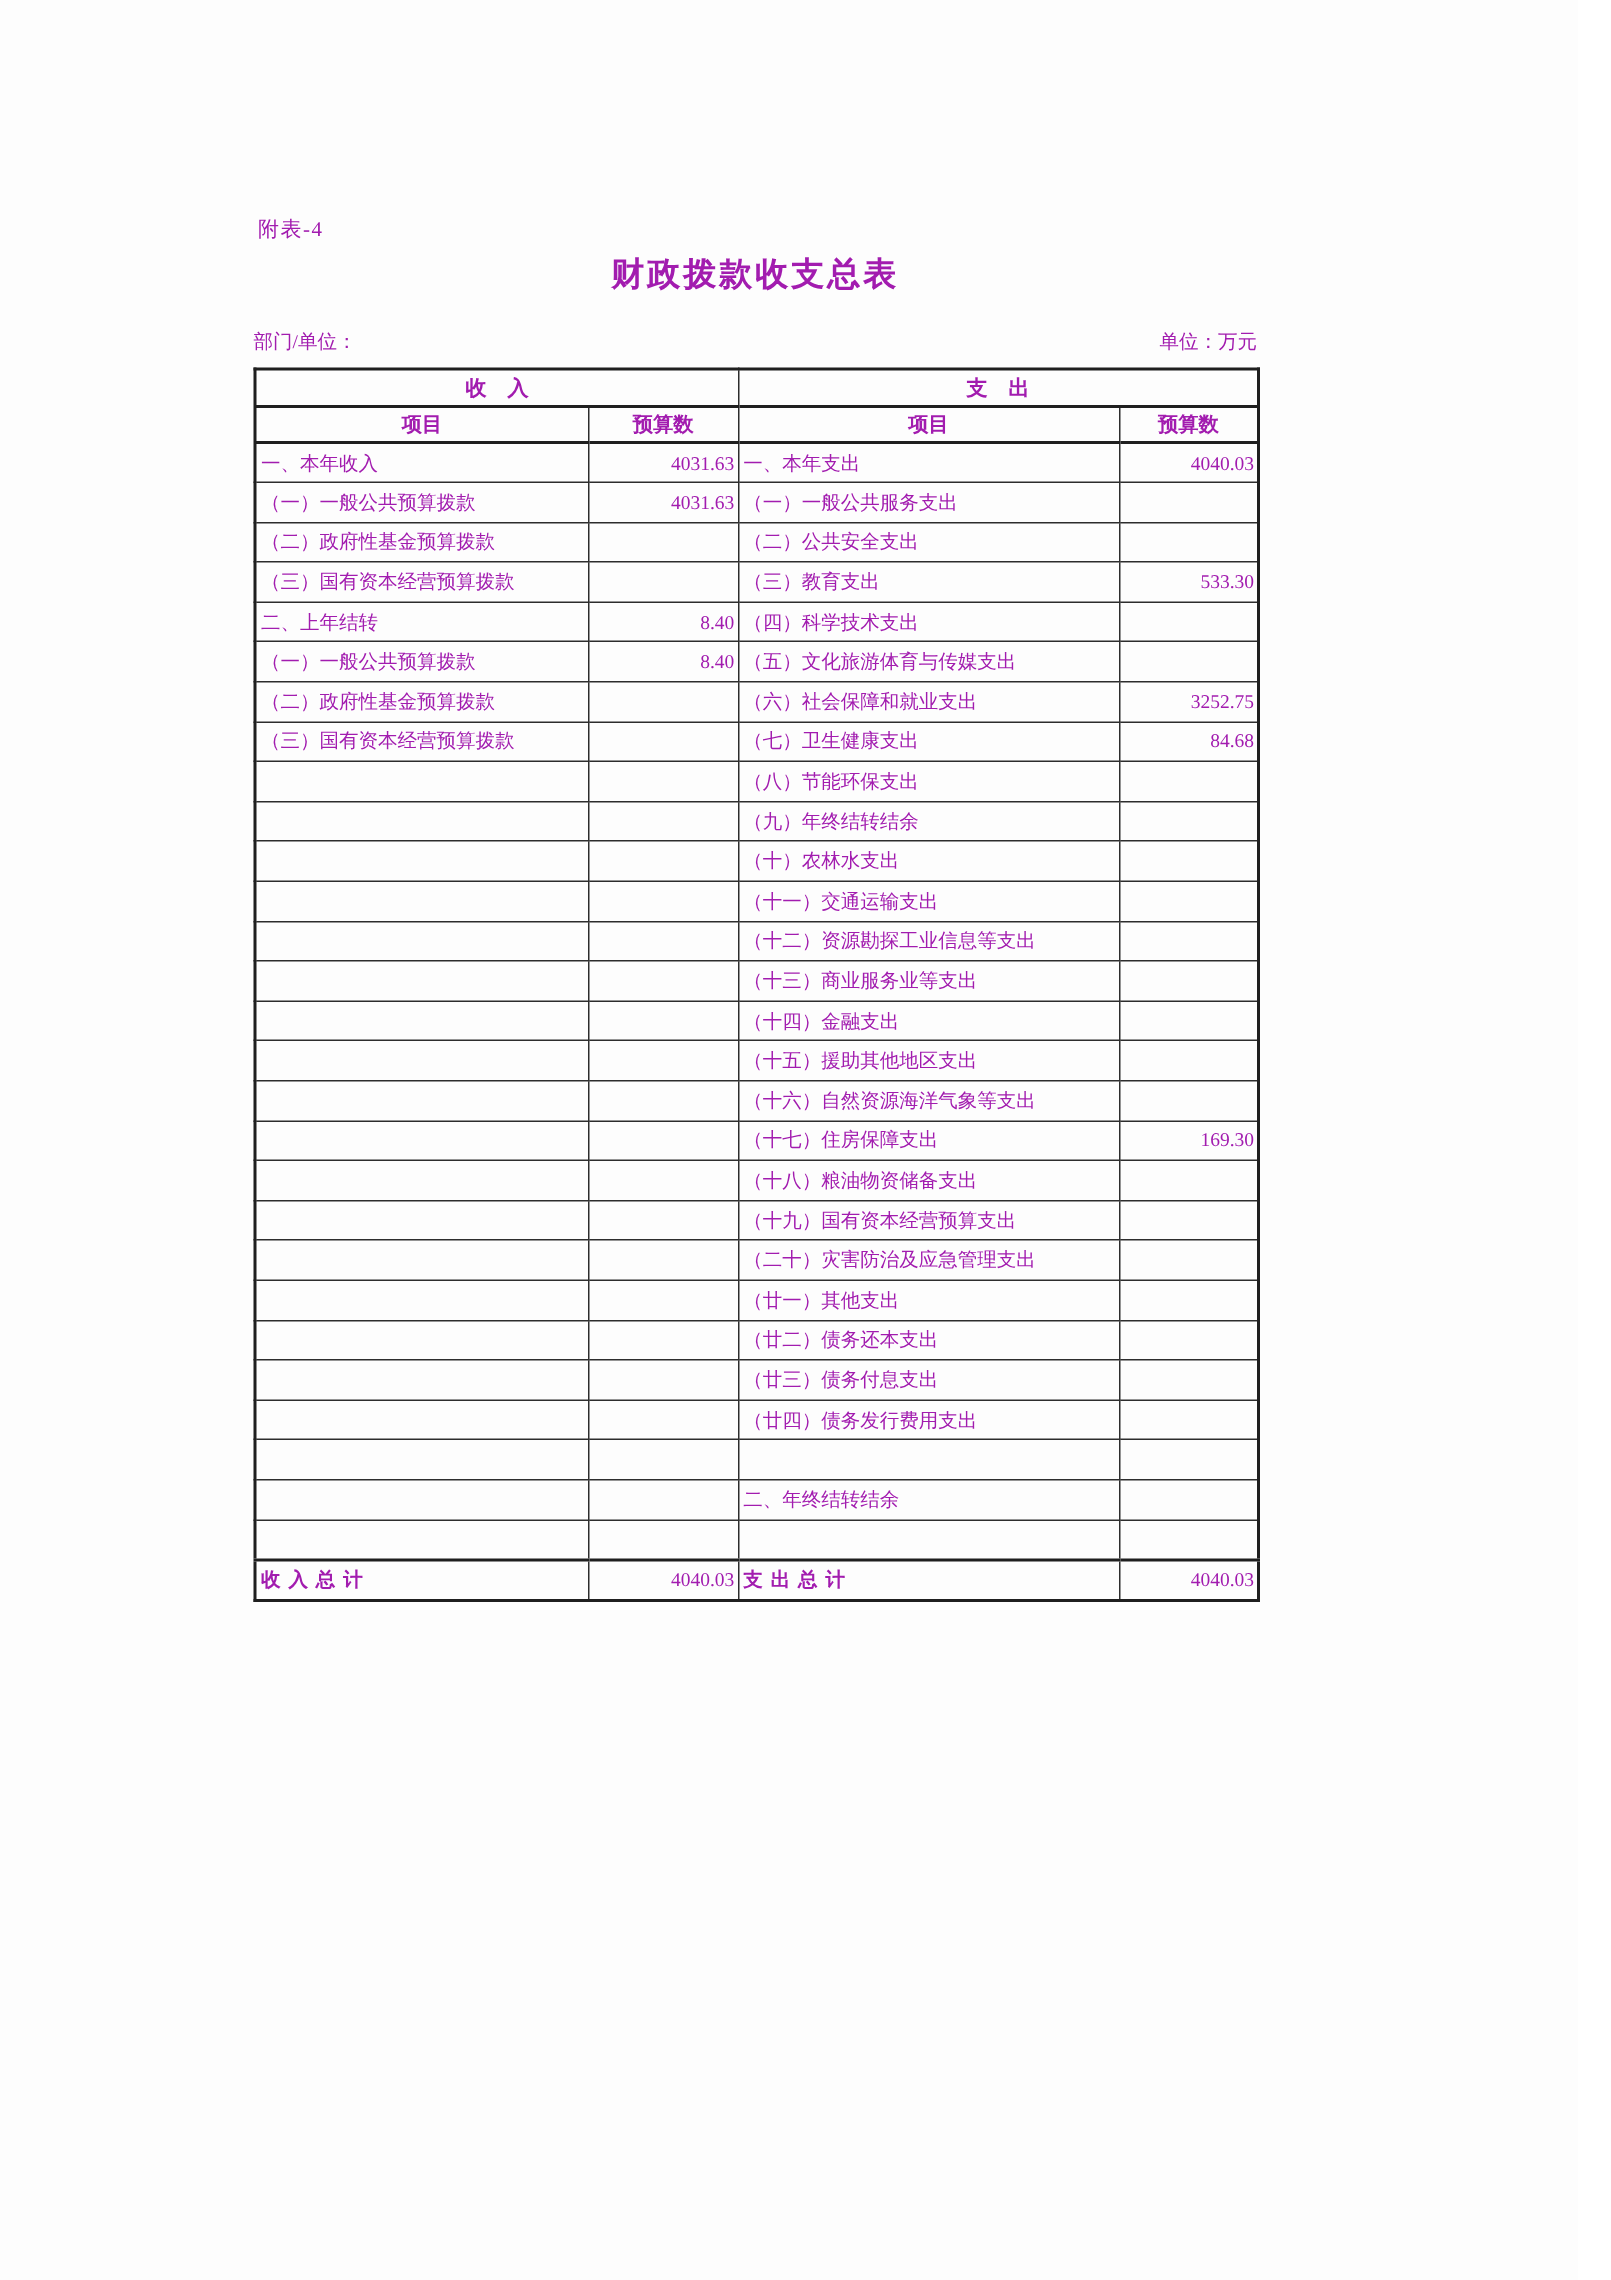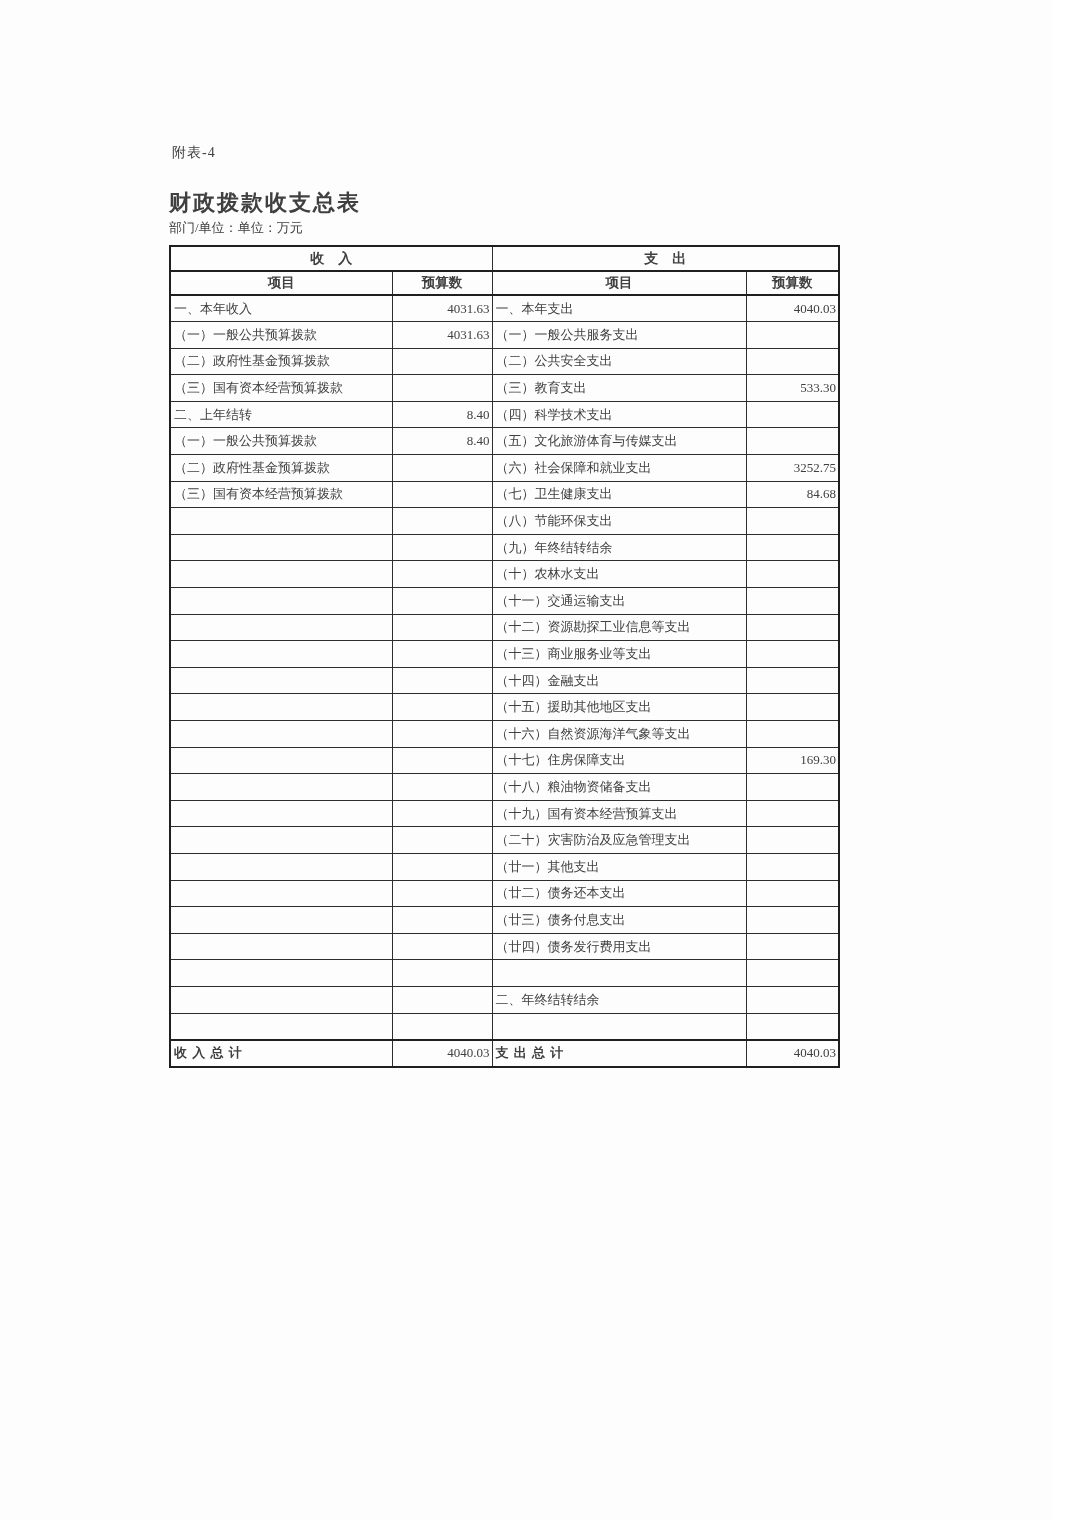--- a/index.html
+++ b/index.html
@@ -6,46 +6,47 @@
     margin: 0;
     padding: 0;
     background: #ffffff;
   }
   .page {
     position: relative;
     width: 1052px;
     height: 1520px;
     background: #fdfdfd;
     font-family: "Liberation Serif", "DejaVu Serif", serif;
-    color: #404040;
+    color: #a21caf;
     overflow: hidden;
   }
   .annex-label {
     position: absolute;
     left: 172px;
     top: 144px;
     font-size: 14px;
     letter-spacing: 1px;
   }
   .doc-title {
     position: absolute;
     left: 169px;
-    top: 188px;
+    top: 168px;
     width: 669px;
+    text-align: center;
     font-size: 22px;
     font-weight: bold;
     letter-spacing: 2px;
   }
   .meta-row {
     position: absolute;
     left: 169px;
     top: 219px;
     width: 669px;
     display: flex;
-    justify-content: flex-start;
+    justify-content: space-between;
     font-size: 13px;
   }
   .budget-table {
     position: absolute;
     left: 169px;
     top: 245px;
     width: 669px;
     border-collapse: collapse;
     table-layout: fixed;
     border: 2px solid #1f1f1f;

